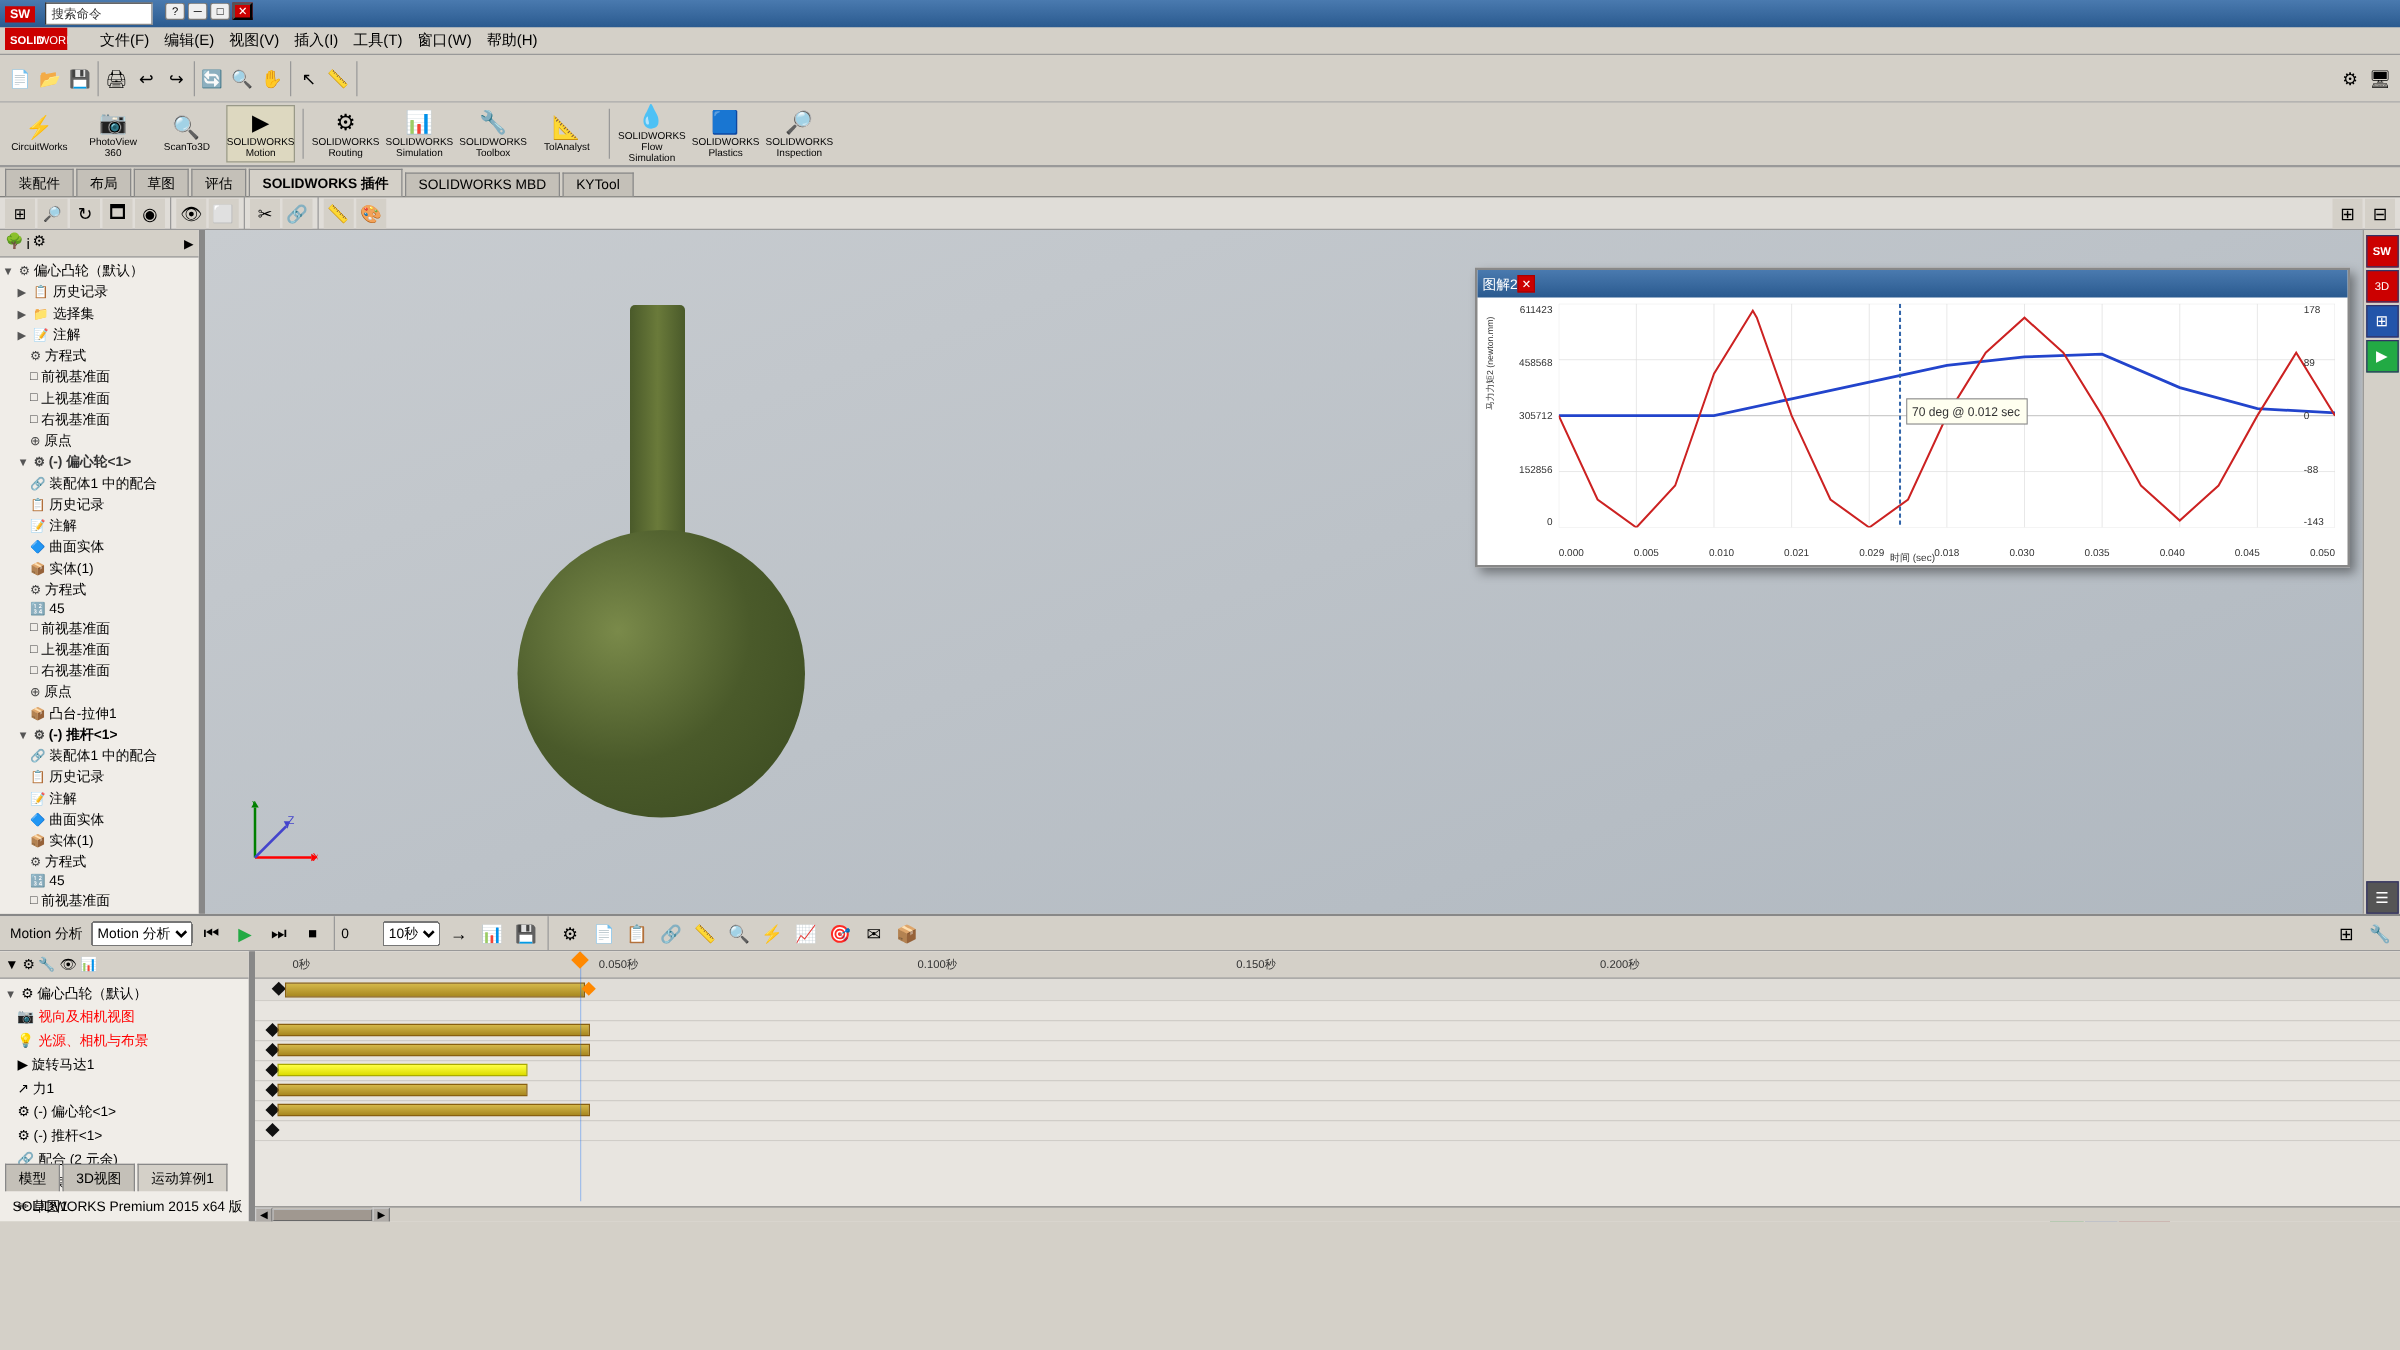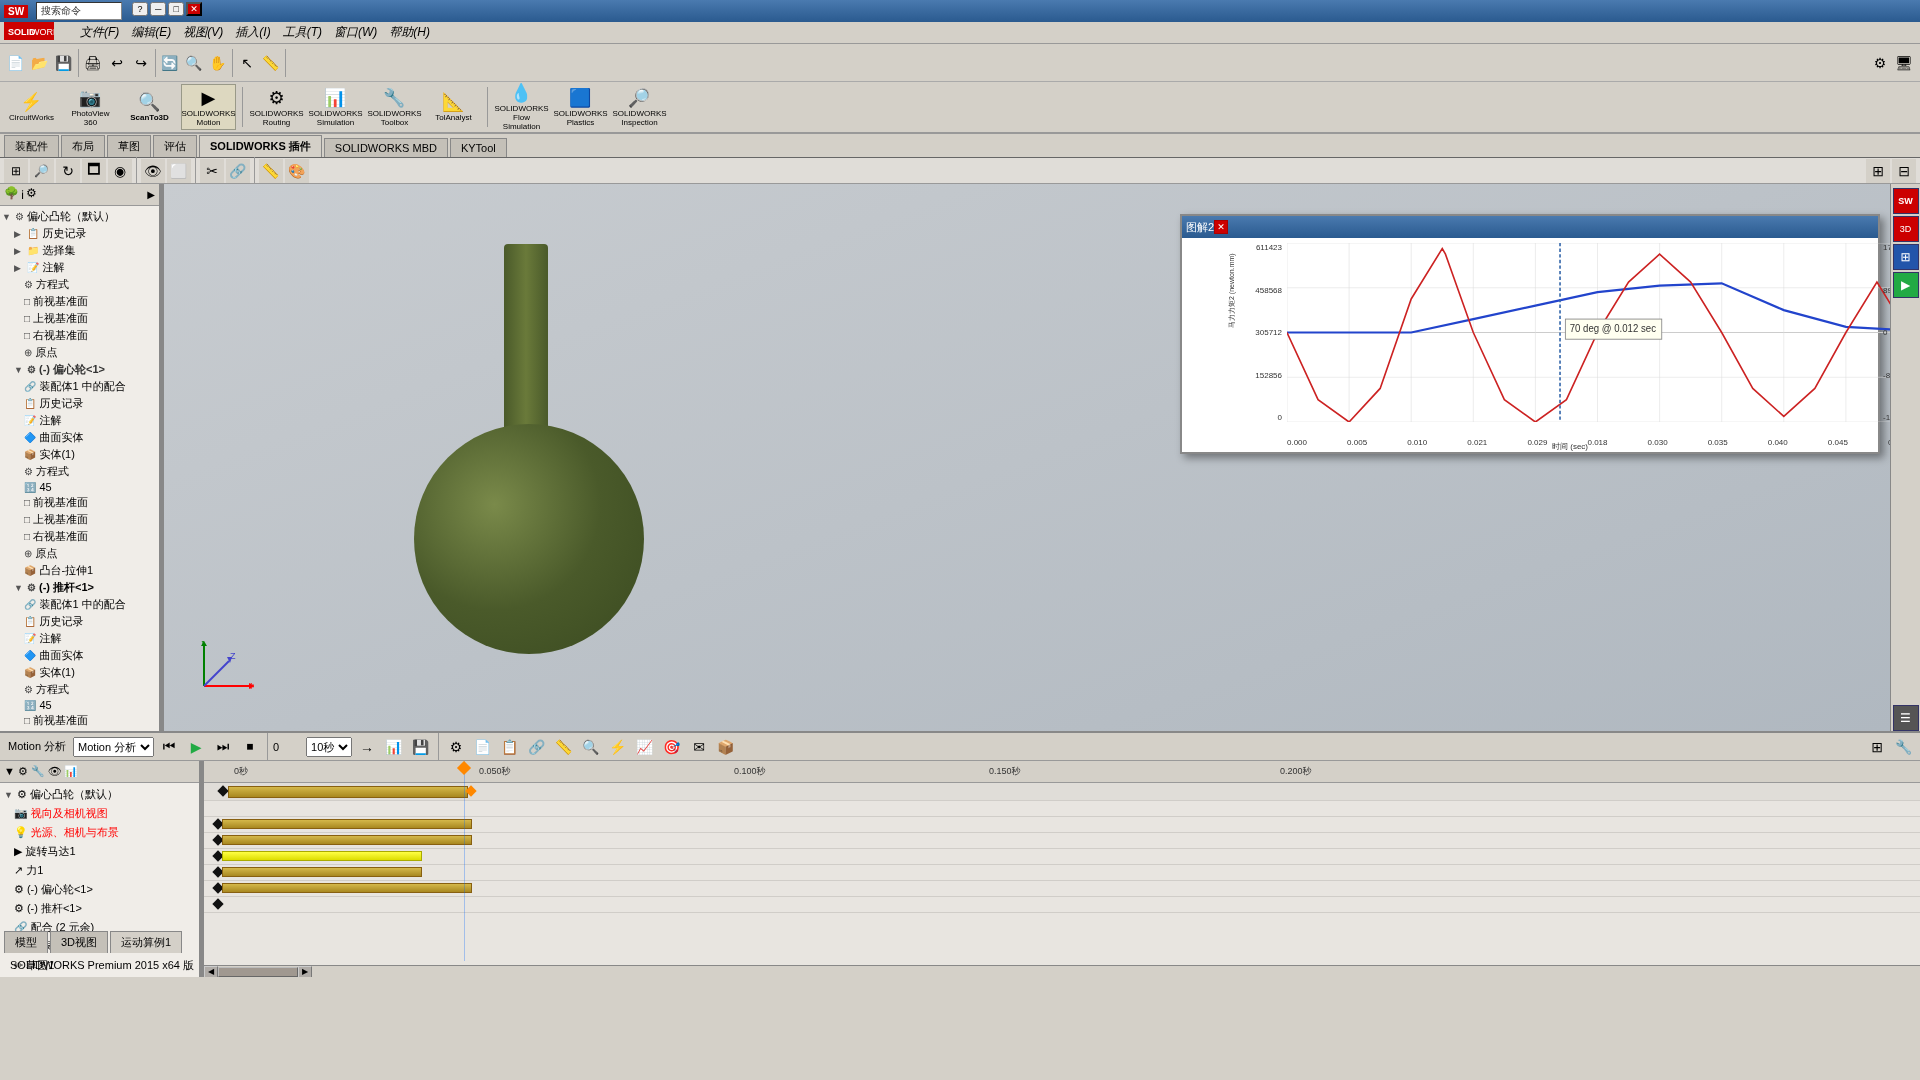--- a/index.html
+++ b/index.html
@@ -17,21 +17,21 @@
 
     
     #menu-bar {
       height: 22px;
       background: #d4d0c8;
       display: flex;
       align-items: center;
       padding: 0 4px;
       border-bottom: 1px solid #999;
     }
-    #menu-bar .menu-item { padding: 12px 6px; font-size: 12px; cursor: pointer; font-style: italic; }
+    #menu-bar .menu-item { padding: 12px 6px; font-size: 12px; cursor: pointer; }
 
     
     #toolbar-area {
       height: 90px;
       background: #d4d0c8;
       border-bottom: 2px solid #999;
       display: flex;
       flex-direction: column;
     }
     #toolbar-row1 {
@@ -411,21 +411,21 @@
     <div class="addon-btn">
       <div class="icon-area">⚡</div>
       <div style="font-size:8px; line-height:1.1;">CircuitWorks</div>
     </div>
     <div class="addon-btn">
       <div class="icon-area">📷</div>
       <div style="font-size:8px; line-height:1.1;">PhotoView 360</div>
     </div>
     <div class="addon-btn">
       <div class="icon-area">🔍</div>
-      <div style="font-size:8px; line-height:1.1;font-weight:bold;">ScanTo3D</div>
+      <div style="font-size:8px; line-height:1.1;">ScanTo3D</div>
     </div>
     <div class="addon-btn" style="background:#ddd8c0; border:1px solid #998;">
       <div class="icon-area">▶</div>
       <div style="font-size:8px; line-height:1.1;">SOLIDWORKS<br>Motion</div>
     </div>
     <div class="addon-sep"></div>
     <div class="addon-btn">
       <div class="icon-area">⚙</div>
       <div style="font-size:8px; line-height:1.1;">SOLIDWORKS<br>Routing</div>
     </div>
@@ -656,21 +656,21 @@
           <text x="36" y="18" font-size="9" fill="#4444cc">Z</text>
         </svg>
       </div>
     </div>
 
     <div id="graph-window">
       <div id="graph-titlebar">
         <span>图解2</span>
         <span style="width:14px;height:14px;background:#cc0000;border:1px solid #aa0000;display:flex;align-items:center;justify-content:center;font-size:9px;cursor:pointer;color:white;">✕</span>
       </div>
-      <div id="graph-content" style="position:relative; padding:5px 10px 30px 65px;margin-left:40px;">
+      <div id="graph-content" style="position:relative; padding:5px 10px 30px 65px;">
         
         <div style="position:absolute; left:0; top:5px; width:60px; height:calc(100% - 35px); display:flex; flex-direction:column; justify-content:space-between; align-items:flex-end; font-size:8px; color:#333;">
           <span>611423</span>
           <span>458568</span>
           <span>305712</span>
           <span>152856</span>
           <span>0</span>
         </div>
         
         <div style="position:absolute; left:-5px; top:50px; width:10px; transform:rotate(-90deg); font-size:7px; color:#333; white-space:nowrap; transform-origin:50% 50%; left:5px; top:80px;">马力力矩2 (newton.mm)</div>

